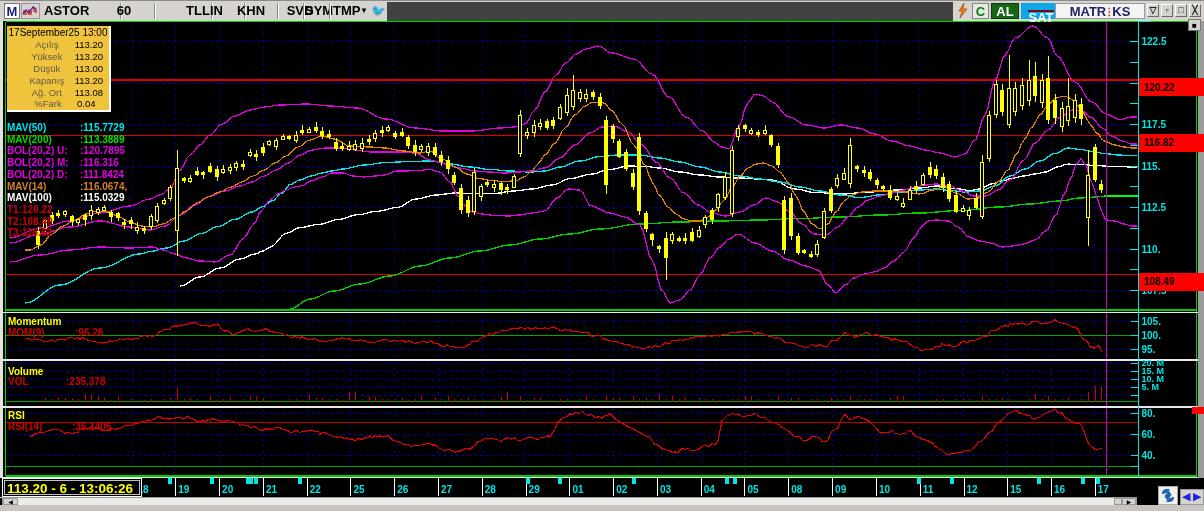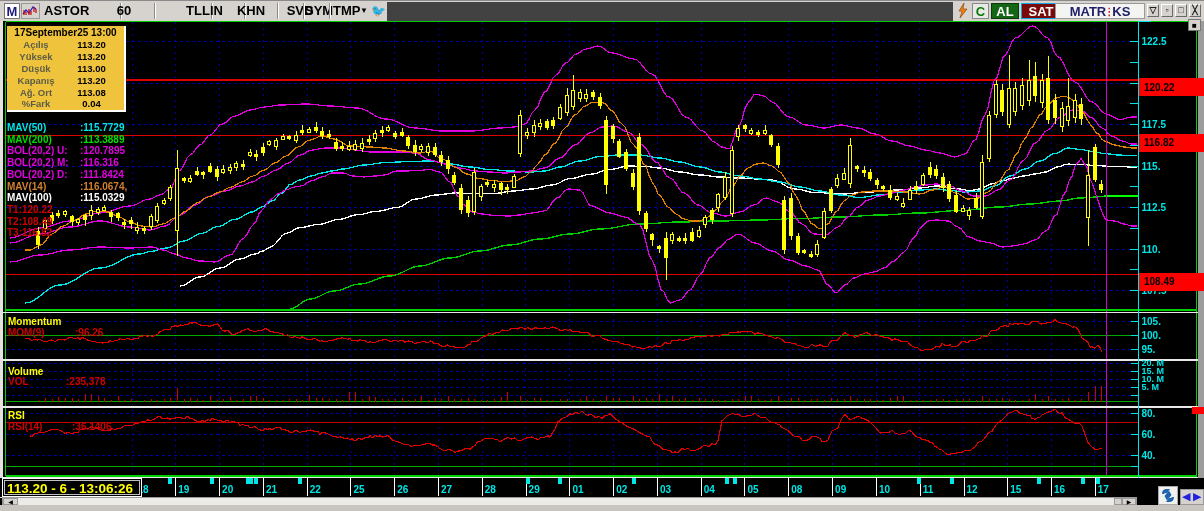--- a/index.html
+++ b/index.html
@@ -3,23 +3,23 @@
 *{margin:0;padding:0;box-sizing:border-box}
 body{width:1204px;height:511px;overflow:hidden;background:#000;font-family:"Liberation Sans",sans-serif;position:relative}
 #win{position:absolute;left:0;top:0;width:1204px;height:511px}
 .tb{position:absolute;left:0;top:0;width:1204px;height:21px;background:#d6d3ce;border-top:1px solid #8a8a8a}
 .tbtn{position:absolute;top:2px;height:16px;font-size:13px;font-weight:bold;color:#000;text-align:center;line-height:16px}
 .sep{position:absolute;top:2px;height:16px;width:2px;border-left:1px solid #8a8a8a;border-right:1px solid #fff}
 .dark{position:absolute;left:387px;top:1px;width:566px;height:19px;background:#424242}
 .scroll{position:absolute;left:2px;top:497px;width:1135px;height:8.5px;background:#ecebe8;border:1px solid #9a9a9a}
 .bot{position:absolute;left:0px;top:505px;width:1204px;height:6px;background:#c8c5c0}
 .wbtn{position:absolute;top:3px;width:12px;height:13px;background:#d6d3ce;border:1px solid;border-color:#fff #6a6a6a #6a6a6a #fff;font-size:9px;line-height:11px;text-align:center;color:#222;font-weight:bold}
-.tr{display:flex;padding:0 6px 0 0;color:#5d5d45;height:11.9px;line-height:11.9px}
+.tr{display:flex;padding:0 6px 0 12px;color:#5d5d45;height:11.9px;line-height:11.9px}
 .tr span:first-child{width:58px;text-align:center}
-.tr span:last-child{flex:1;text-align:center}
+.tr span:last-child{flex:1;text-align:left}
 </style></head><body>
 <div id="win">
 <svg width="1204" height="511" viewBox="0 0 1204 511" shape-rendering="crispEdges" style="position:absolute;left:0;top:0">
       <rect x="0" y="21" width="1204" height="485" fill="#000"></rect>
       <rect x="1198" y="21" width="6" height="490" fill="#9c9c9c"></rect>
       <rect x="0" y="21" width="2.5" height="477" fill="#e4e2de"></rect>
       <path d="M132.5,22V309M175.5,22V309M219.5,22V309M263.5,22V309M307.5,22V309M350.5,22V309M394.5,22V309M438.5,22V309M482.5,22V309M525.5,22V309M569.5,22V309M613.5,22V309M657.5,22V309M701.5,22V309M744.5,22V309M788.5,22V309M832.5,22V309M876.5,22V309M919.5,22V309M963.5,22V309M1007.5,22V309M1051.5,22V309M1094.5,22V309M132.5,313V358M175.5,313V358M219.5,313V358M263.5,313V358M307.5,313V358M350.5,313V358M394.5,313V358M438.5,313V358M482.5,313V358M525.5,313V358M569.5,313V358M613.5,313V358M657.5,313V358M701.5,313V358M744.5,313V358M788.5,313V358M832.5,313V358M876.5,313V358M919.5,313V358M963.5,313V358M1007.5,313V358M1051.5,313V358M1094.5,313V358M132.5,362V405M175.5,362V405M219.5,362V405M263.5,362V405M307.5,362V405M350.5,362V405M394.5,362V405M438.5,362V405M482.5,362V405M525.5,362V405M569.5,362V405M613.5,362V405M657.5,362V405M701.5,362V405M744.5,362V405M788.5,362V405M832.5,362V405M876.5,362V405M919.5,362V405M963.5,362V405M1007.5,362V405M1051.5,362V405M1094.5,362V405M132.5,409V475M175.5,409V475M219.5,409V475M263.5,409V475M307.5,409V475M350.5,409V475M394.5,409V475M438.5,409V475M482.5,409V475M525.5,409V475M569.5,409V475M613.5,409V475M657.5,409V475M701.5,409V475M744.5,409V475M788.5,409V475M832.5,409V475M876.5,409V475M919.5,409V475M963.5,409V475M1007.5,409V475M1051.5,409V475M1094.5,409V475" stroke="#0000a8" fill="none" stroke-dasharray="2,4"></path>
       <path d="M6,41.5H1138M6,83.0H1138M6,124.5H1138M6,166.0H1138M6,207.5H1138M6,249.0H1138M6,290.5H1138M6,321.5H1138M6,349.5H1138M6,363.5H1138M6,371.5H1138M6,379.5H1138M6,387.5H1138M6,395.5H1138M6,413.5H1138M6,434.5H1138M6,455.5H1138" stroke="#0000a8" fill="none" stroke-dasharray="3,3"></path>
       <path d="M6,80H1138" stroke="#e00000" stroke-width="1.2" fill="none"></path>
       <path d="M6,135.5H1138" stroke="#e00000" stroke-width="1.2" fill="none"></path>
@@ -176,29 +176,29 @@
  <div class="sep" style="left:329px"></div>
  <div class="tbtn" style="left:333px;width:27px">TMP</div>
  <div class="tbtn" style="left:357px;width:14px;font-size:8px">▼</div>
  <div class="tbtn" style="left:371px;width:15px;color:#29a3e0;font-size:12px">🐦</div>
  <div class="dark"></div>
  <div class="tbtn" style="left:955px;width:16px"><svg width="14" height="15" viewBox="0 0 14 15">
           <path d="M8,0L3,8h3l-2,7 7,-9H7z" fill="#f08010" stroke="#803c00" stroke-width="0.6"></path>
         </svg></div>
  <div class="tbtn" style="left:972px;width:17px;background:#e8e8e4;border:1px solid #888;color:#0a7a0a;font-size:13px">C</div>
  <div class="tbtn" style="left:991px;width:28px;background:#156615;border:1px solid #0a3a0a;color:#fff">AL</div>
- <div class="tbtn" style="left:1021px;width:40px;background:#7a0b0b;border:1px solid #0ea5e9;color:#fff">SAT</div>
+ <div class="tbtn" style="left:1021px;width:40px;background:#7a0b0b;border:7px solid #0ea5e9;color:#fff">SAT</div>
  <div class="tbtn" style="left:1055px;width:90px;background:#f4f4f2;border:1px solid #999;color:#20206a;font-size:13px">MATR<span style="color:#c22;font-size:10px;margin:0 -2px;vertical-align:1px">⋮</span>KS</div>
  <div class="wbtn" style="left:1147px">▽</div>
  <div class="wbtn" style="left:1161px">▫</div>
  <div class="wbtn" style="left:1175px">□</div>
  <div class="wbtn" style="left:1189px">╳</div>
 </div>
 <div style="position:absolute;left:1188px;top:19px;width:13px;height:12px;background:#d6d3ce;border:1px solid #777;font-size:8px;text-align:center;line-height:11px">■</div>
-<div style="position:absolute;left:7px;top:26px;width:119px;height:86px;background:#efc33c;border-right:2px solid #fff;border-bottom:2px solid #fff;font-size:9.5px;font-weight:bold;color:#000">
+<div style="position:absolute;left:7px;top:26px;width:104px;height:86px;background:#efc33c;border-right:2px solid #fff;border-bottom:2px solid #fff;font-size:9.5px;font-weight:normal;color:#000">
  <div style="text-align:center;font-size:10px;height:13px;line-height:14px">17September25&nbsp;13:00</div>
  <div class="tr">
         <span>Açılış</span>
         <span style="color:#000">113.20</span>
       </div>
  <div class="tr">
         <span>Yüksek</span>
         <span style="color:#000">113.20</span>
       </div>
  <div class="tr">

